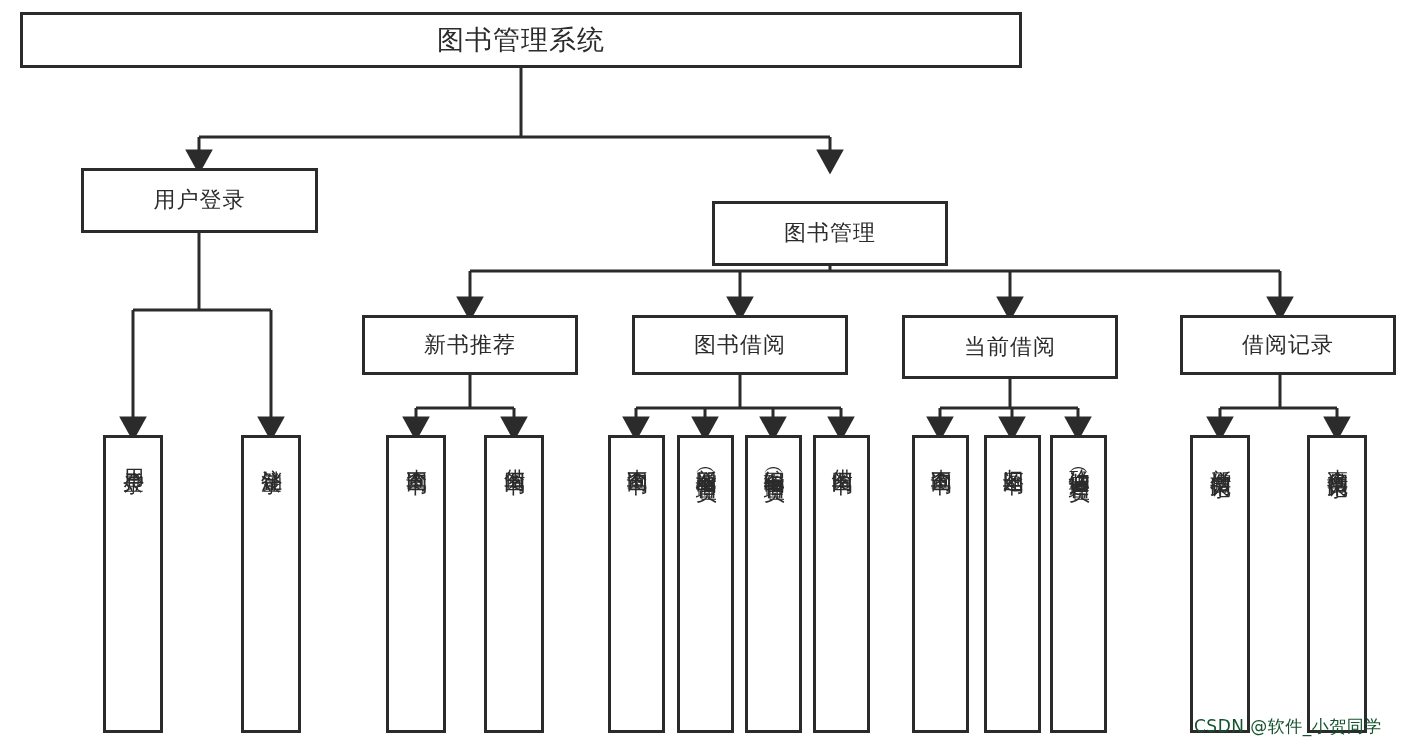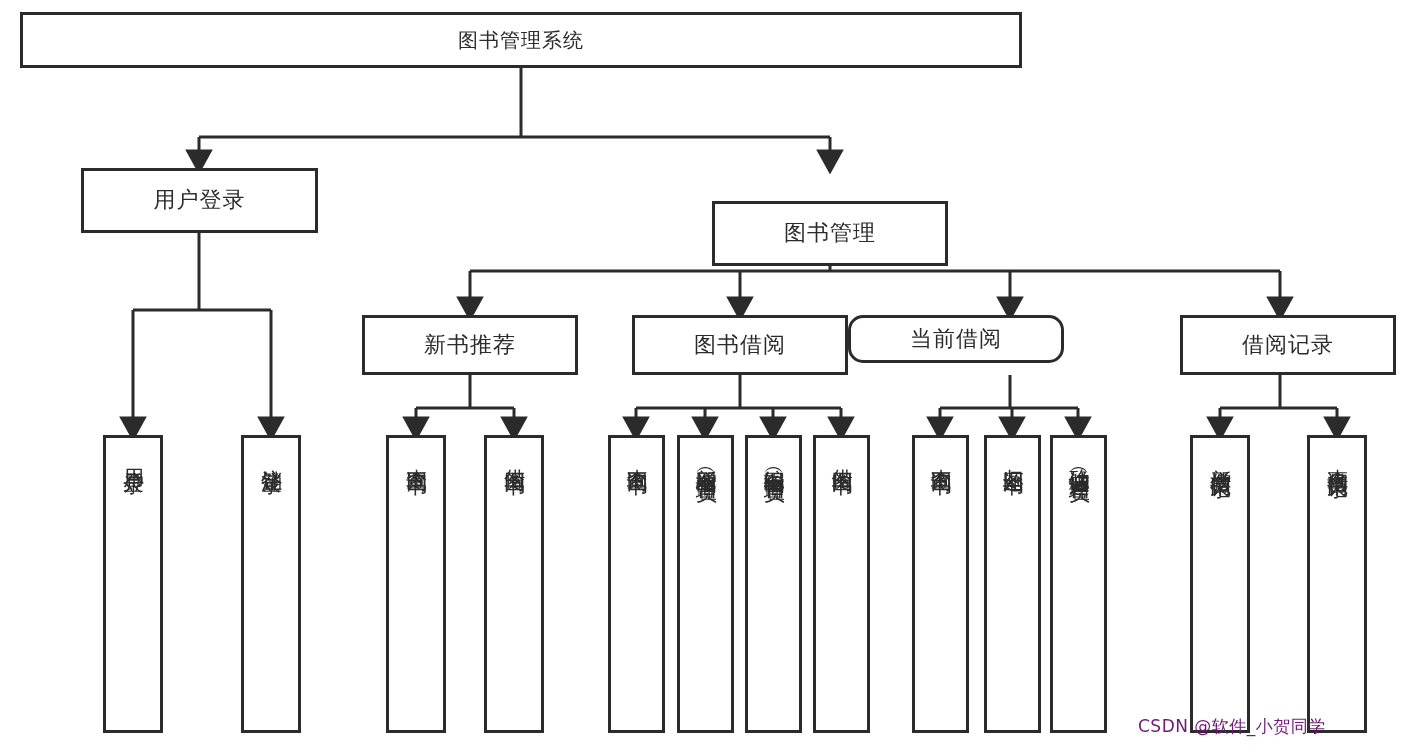--- a/index.html
+++ b/index.html
@@ -35,21 +35,21 @@
     align-items: center;
     justify-content: center;
     color: #2b2b2b;
   }
   .node.h {
     font-size: 22px;
     letter-spacing: 1px;
     line-height: 1.1;
   }
   .node.root {
-    font-size: 20px;
+    font-size: 27px;
   }
   .node.v {
     padding: 14px 2px;
     align-items: flex-start;
   }
   .vtext {
     writing-mode: vertical-rl;
     text-orientation: upright;
     font-size: 21px;
     line-height: 1.22;
@@ -121,21 +121,21 @@
     </g>
   </svg>
 
   <div class="node h root" style="left: 20px; top: 12px; width: 1002px; height: 56px;">图书管理系统</div>
 
   <div class="node h" style="left: 81px; top: 168px; width: 237px; height: 65px;">用户登录</div>
   <div class="node h" style="left: 712px; top: 168px; width: 236px; height: 65px; margin-top: 33px;">图书管理</div>
 
   <div class="node h" style="left: 362px; top: 315px; width: 216px; height: 60px;">新书推荐</div>
   <div class="node h" style="left: 632px; top: 315px; width: 216px; height: 60px;">图书借阅</div>
-  <div class="node h" style="left: 848px; top: 315px; width: 216px; height: 48px; border-radius: 15px;">当前借阅</div>
+  <div class="node h" style="left: 902px; top: 315px; width: 216px; height: 64px;">当前借阅</div>
   <div class="node h" style="left: 1172px; top: 315px; width: 216px; height: 60px; margin-left: 8px;">借阅记录</div>
 
   <div class="node v" style="left: 103px; top: 435px; width: 60px; height: 298px;">
     <span class="vtext">用户登录</span>
   </div>
   <div class="node v" style="left: 241px; top: 435px; width: 60px; height: 298px;">
     <span class="vtext">注销登录</span>
   </div>
   <div class="node v" style="left: 386px; top: 435px; width: 60px; height: 298px;">
     <span class="vtext">查询图书</span>
@@ -164,15 +164,15 @@
   <div class="node v" style="left: 1050px; top: 435px; width: 57px; height: 298px;">
     <span class="vtext">确认归还（管理员）</span>
   </div>
   <div class="node v" style="left: 1190px; top: 435px; width: 60px; height: 298px;">
     <span class="vtext">新增借阅记录</span>
   </div>
   <div class="node v" style="left: 1307px; top: 435px; width: 60px; height: 298px;">
     <span class="vtext">查询借阅记录</span>
   </div>
 
-  <div class="watermark" style="left: 1138px; top: 715px; color: #701a75;">CSDN @软件_小贺同学</div>
+  <div class="watermark" style="left: 1194px; top: 715px; color: #14532d;">CSDN @软件_小贺同学</div>
 
 </div>
 
 </body></html>

